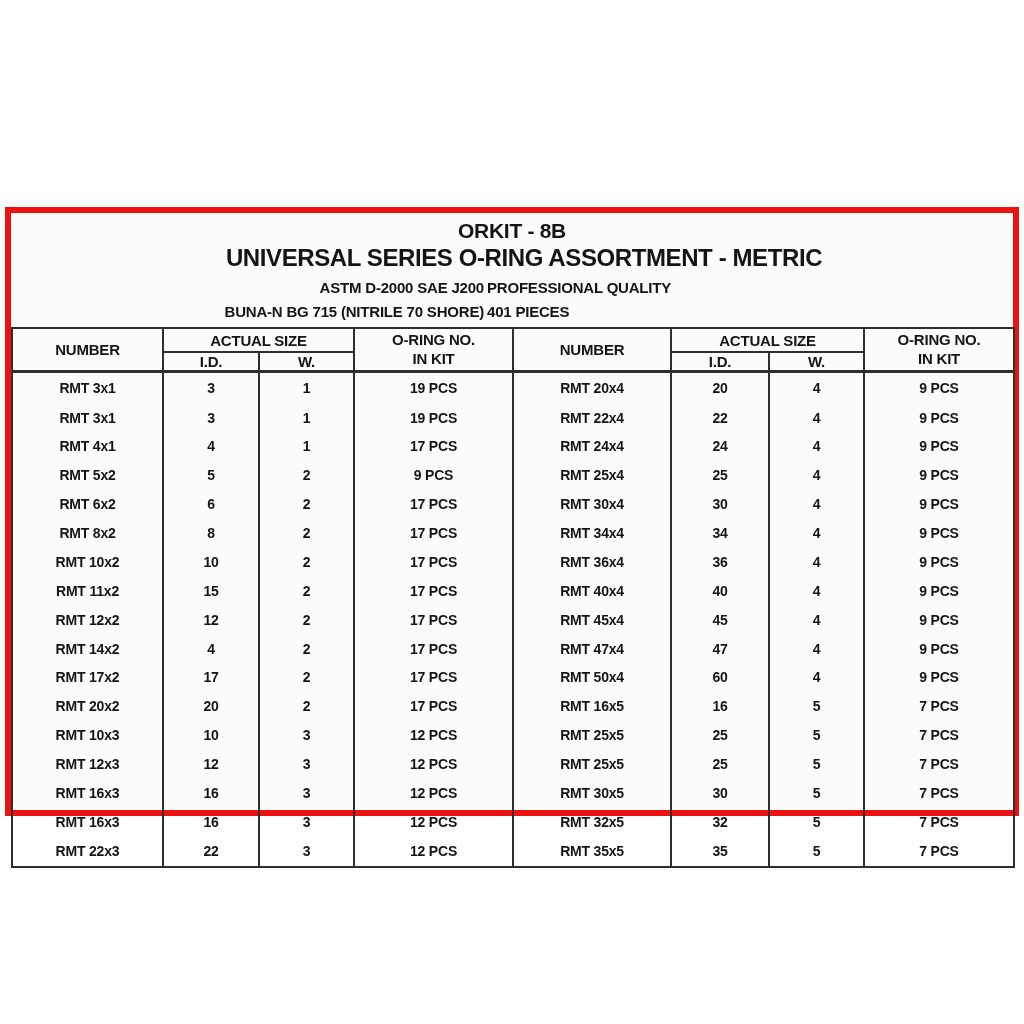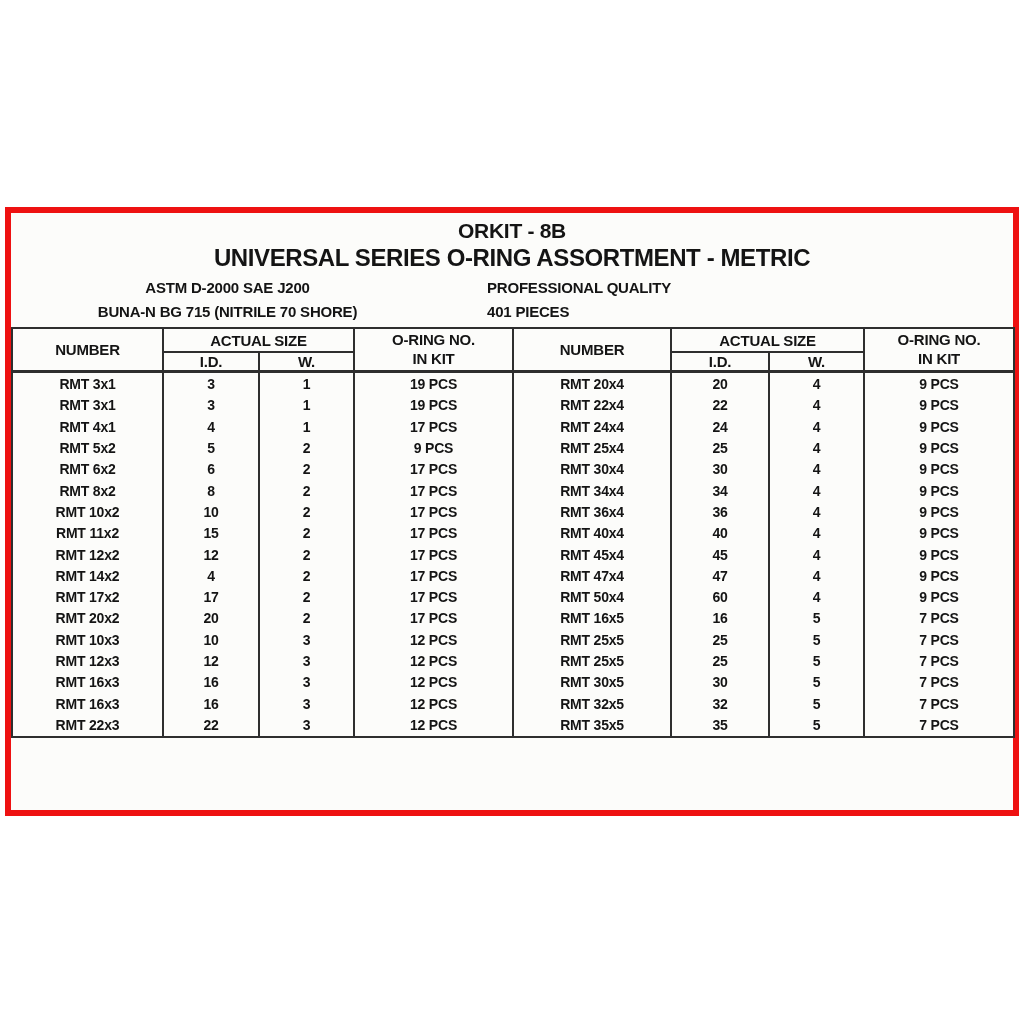--- a/index.html
+++ b/index.html
@@ -25,44 +25,44 @@
     position: absolute;
     left: 0; top: 0; width: 1002px; height: 88px;
   }
   .kit-title {
     position: absolute; top: 6px; left: 0; width: 100%;
     text-align: center;
     font-size: 21px; font-weight: bold; color: #141414;
     letter-spacing: -0.3px;
   }
   .series-title {
-    position: absolute; top: 31px; left: 0; width: 100%;
+    position: absolute; top: 31px; left: 12px; width: 100%;
     text-align: center;
     font-size: 24px; font-weight: bold; color: #141414;
     letter-spacing: -0.4px;
   }
   .spec-line {
     position: absolute; left: 0; width: 100%; height: 22px;
     font-size: 15px; font-weight: bold; color: #141414;
     letter-spacing: -0.2px;
   }
   .spec-line.line1 { top: 66px; }
   .spec-line.line2 { top: 90px; }
   .spec-a {
     position: absolute; left: 0; width: 433px;
-    text-align: center; display: inline-block;
+    text-align: right; display: inline-block; padding-left: 40px;
   }
   .spec-b {
     position: absolute; left: 476px;
     text-align: right; display: inline-block;
   }
   table.oring {
     position: absolute;
     left: 0; top: 114px;
-    width: 1002px; height: 411px;
+    width: 1002px; height: 541px;
     border-collapse: collapse;
     table-layout: fixed;
     border: 2px solid #2e2e2e;
   }
   table.oring th {
     border: 2px solid #2e2e2e;
     font-size: 15px; font-weight: bold; color: #141414;
     text-align: center; vertical-align: middle;
     padding: 0;
     letter-spacing: -0.2px;

